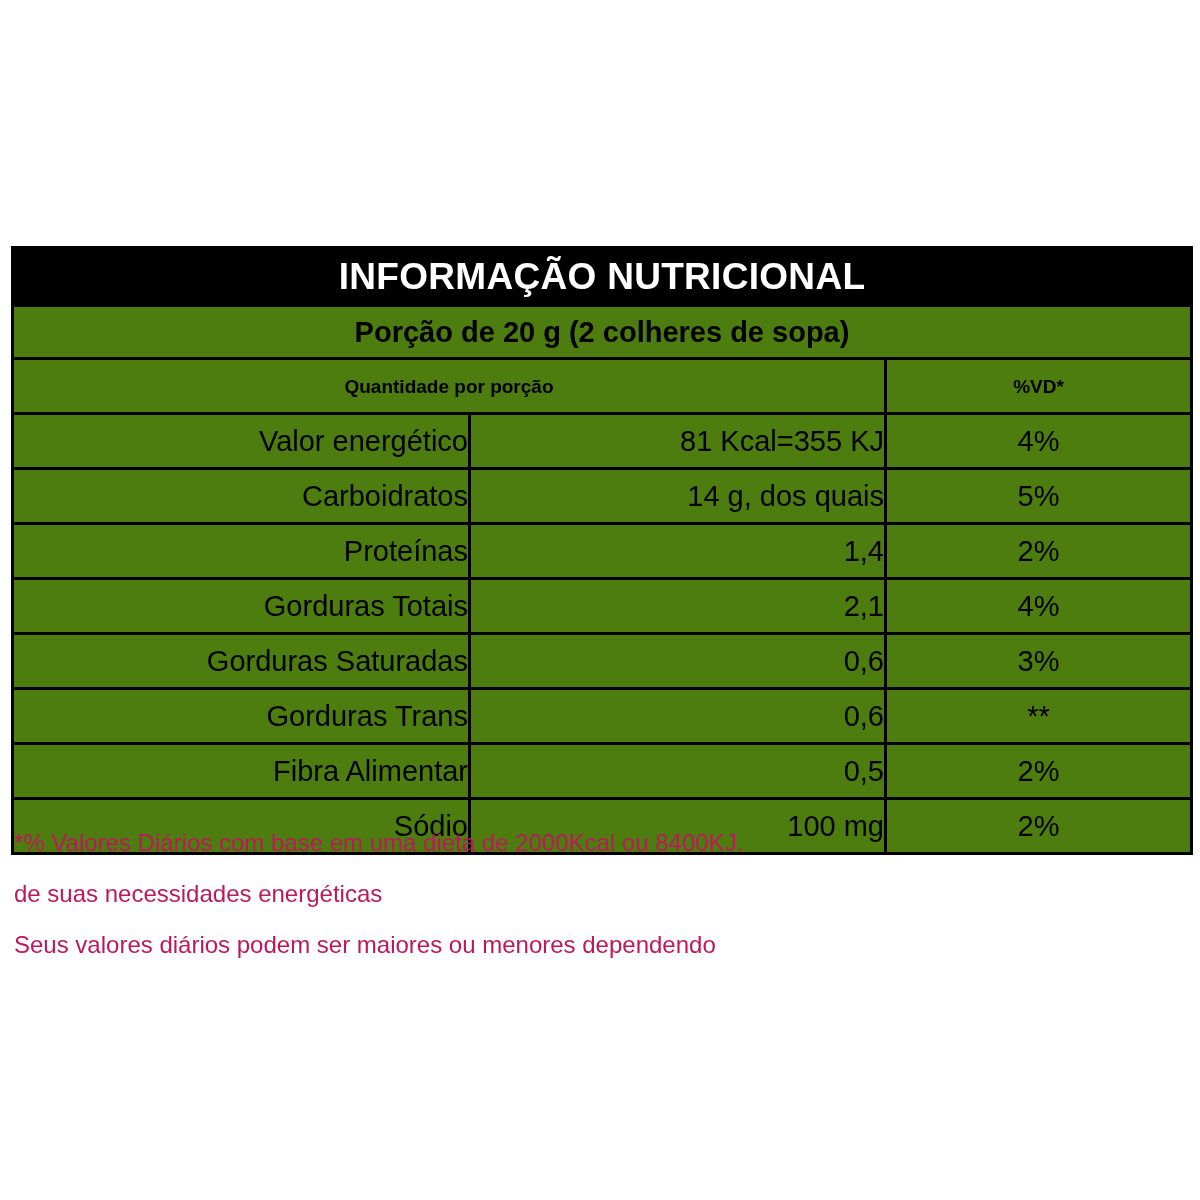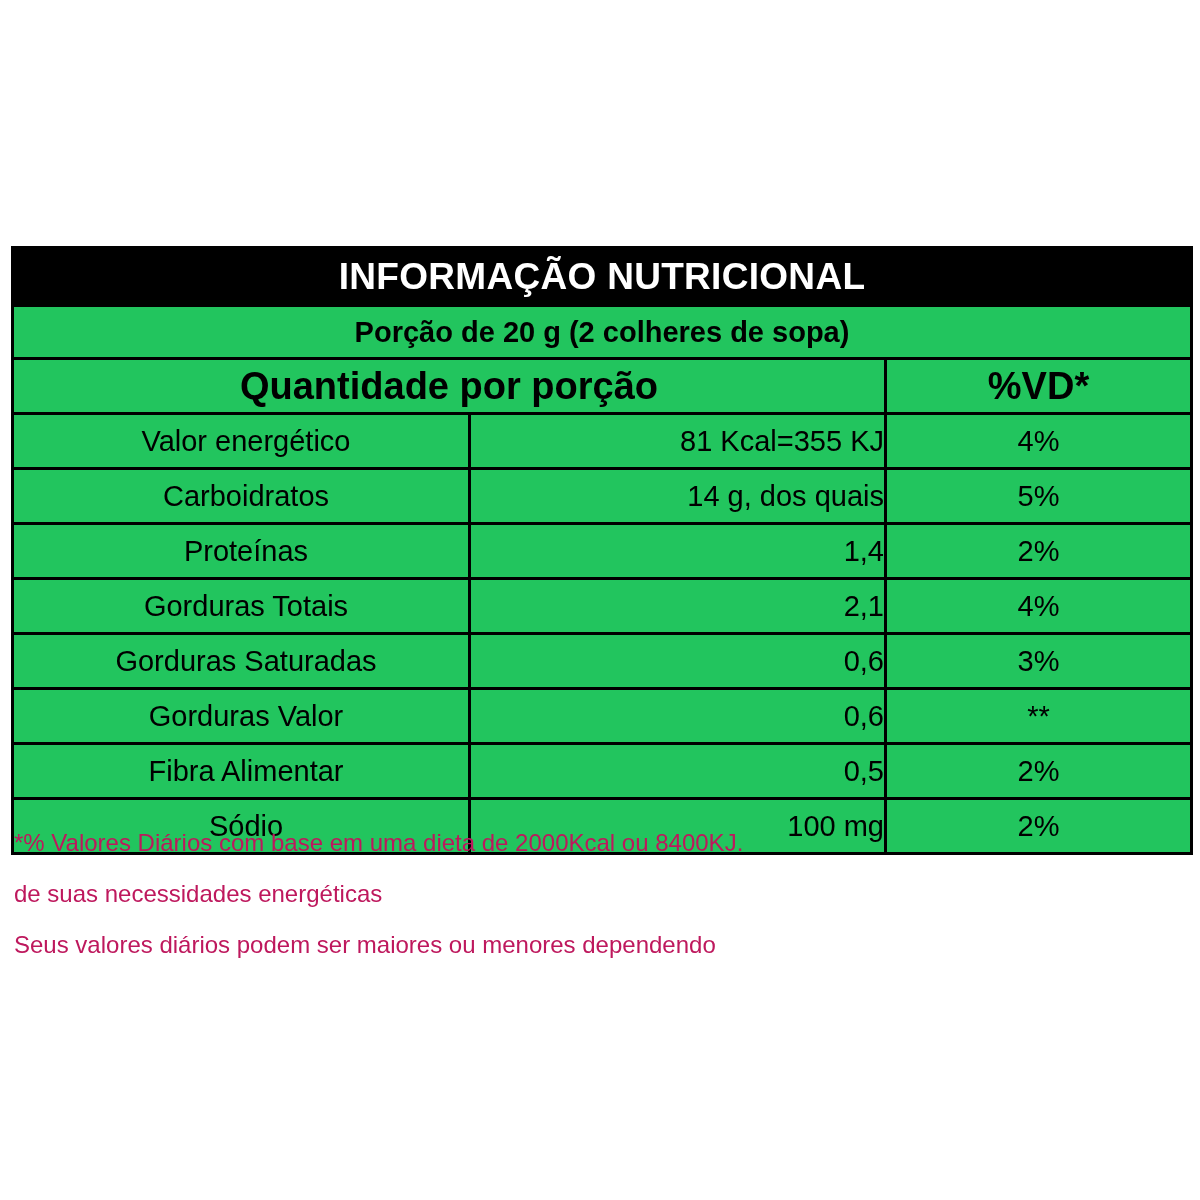--- a/index.html
+++ b/index.html
@@ -31,21 +31,21 @@
     width: 1179px;
     border-collapse: collapse;
     table-layout: fixed;
     background: #ffffff;
   }
 
   #nutrition-table td {
     border: 3px solid #000000;
     padding: 0;
     vertical-align: middle;
-    background: #22c55e;
+    background: #4d7c0f;
   }
 
   
   .col-label  { width: 457px; }
   .col-value  { width: 416px; }
   .col-vd     { width: 306px; }
 
   
   .title-band {
     background: #000000 !important;
@@ -73,35 +73,35 @@
     line-height: 1;
     display: block;
   }
 
   
   .colhead-row td {
     height: 52px;
     text-align: center;
   }
   .colhead-row .txt {
-    font-size: 38px;
+    font-size: 19px;
     font-weight: bold;
     line-height: 1;
     display: block;
   }
 
   
   .data-row td {
     height: 52px;
     font-size: 29px;
     font-weight: normal;
     line-height: 1;
   }
   .cell-label {
-    text-align: center;
+    text-align: right;
     padding-left: 10px !important;
   }
   .cell-value { text-align: right; }
   .cell-vd    { text-align: center; }
   .cell-label .txt,
   .cell-value .txt,
   .cell-vd .txt {
     display: block;
     line-height: 1;
   }
@@ -212,21 +212,21 @@
         <td class="cell-value">
             <span class="txt">0,6</span>
           </td>
         <td class="cell-vd">
             <span class="txt">3%</span>
           </td>
       </tr>
 
       <tr class="data-row">
         <td class="cell-label">
-            <span class="txt">Gorduras Valor</span>
+            <span class="txt">Gorduras Trans</span>
           </td>
         <td class="cell-value">
             <span class="txt">0,6</span>
           </td>
         <td class="cell-vd">
             <span class="txt">**</span>
           </td>
       </tr>
 
       <tr class="data-row">

